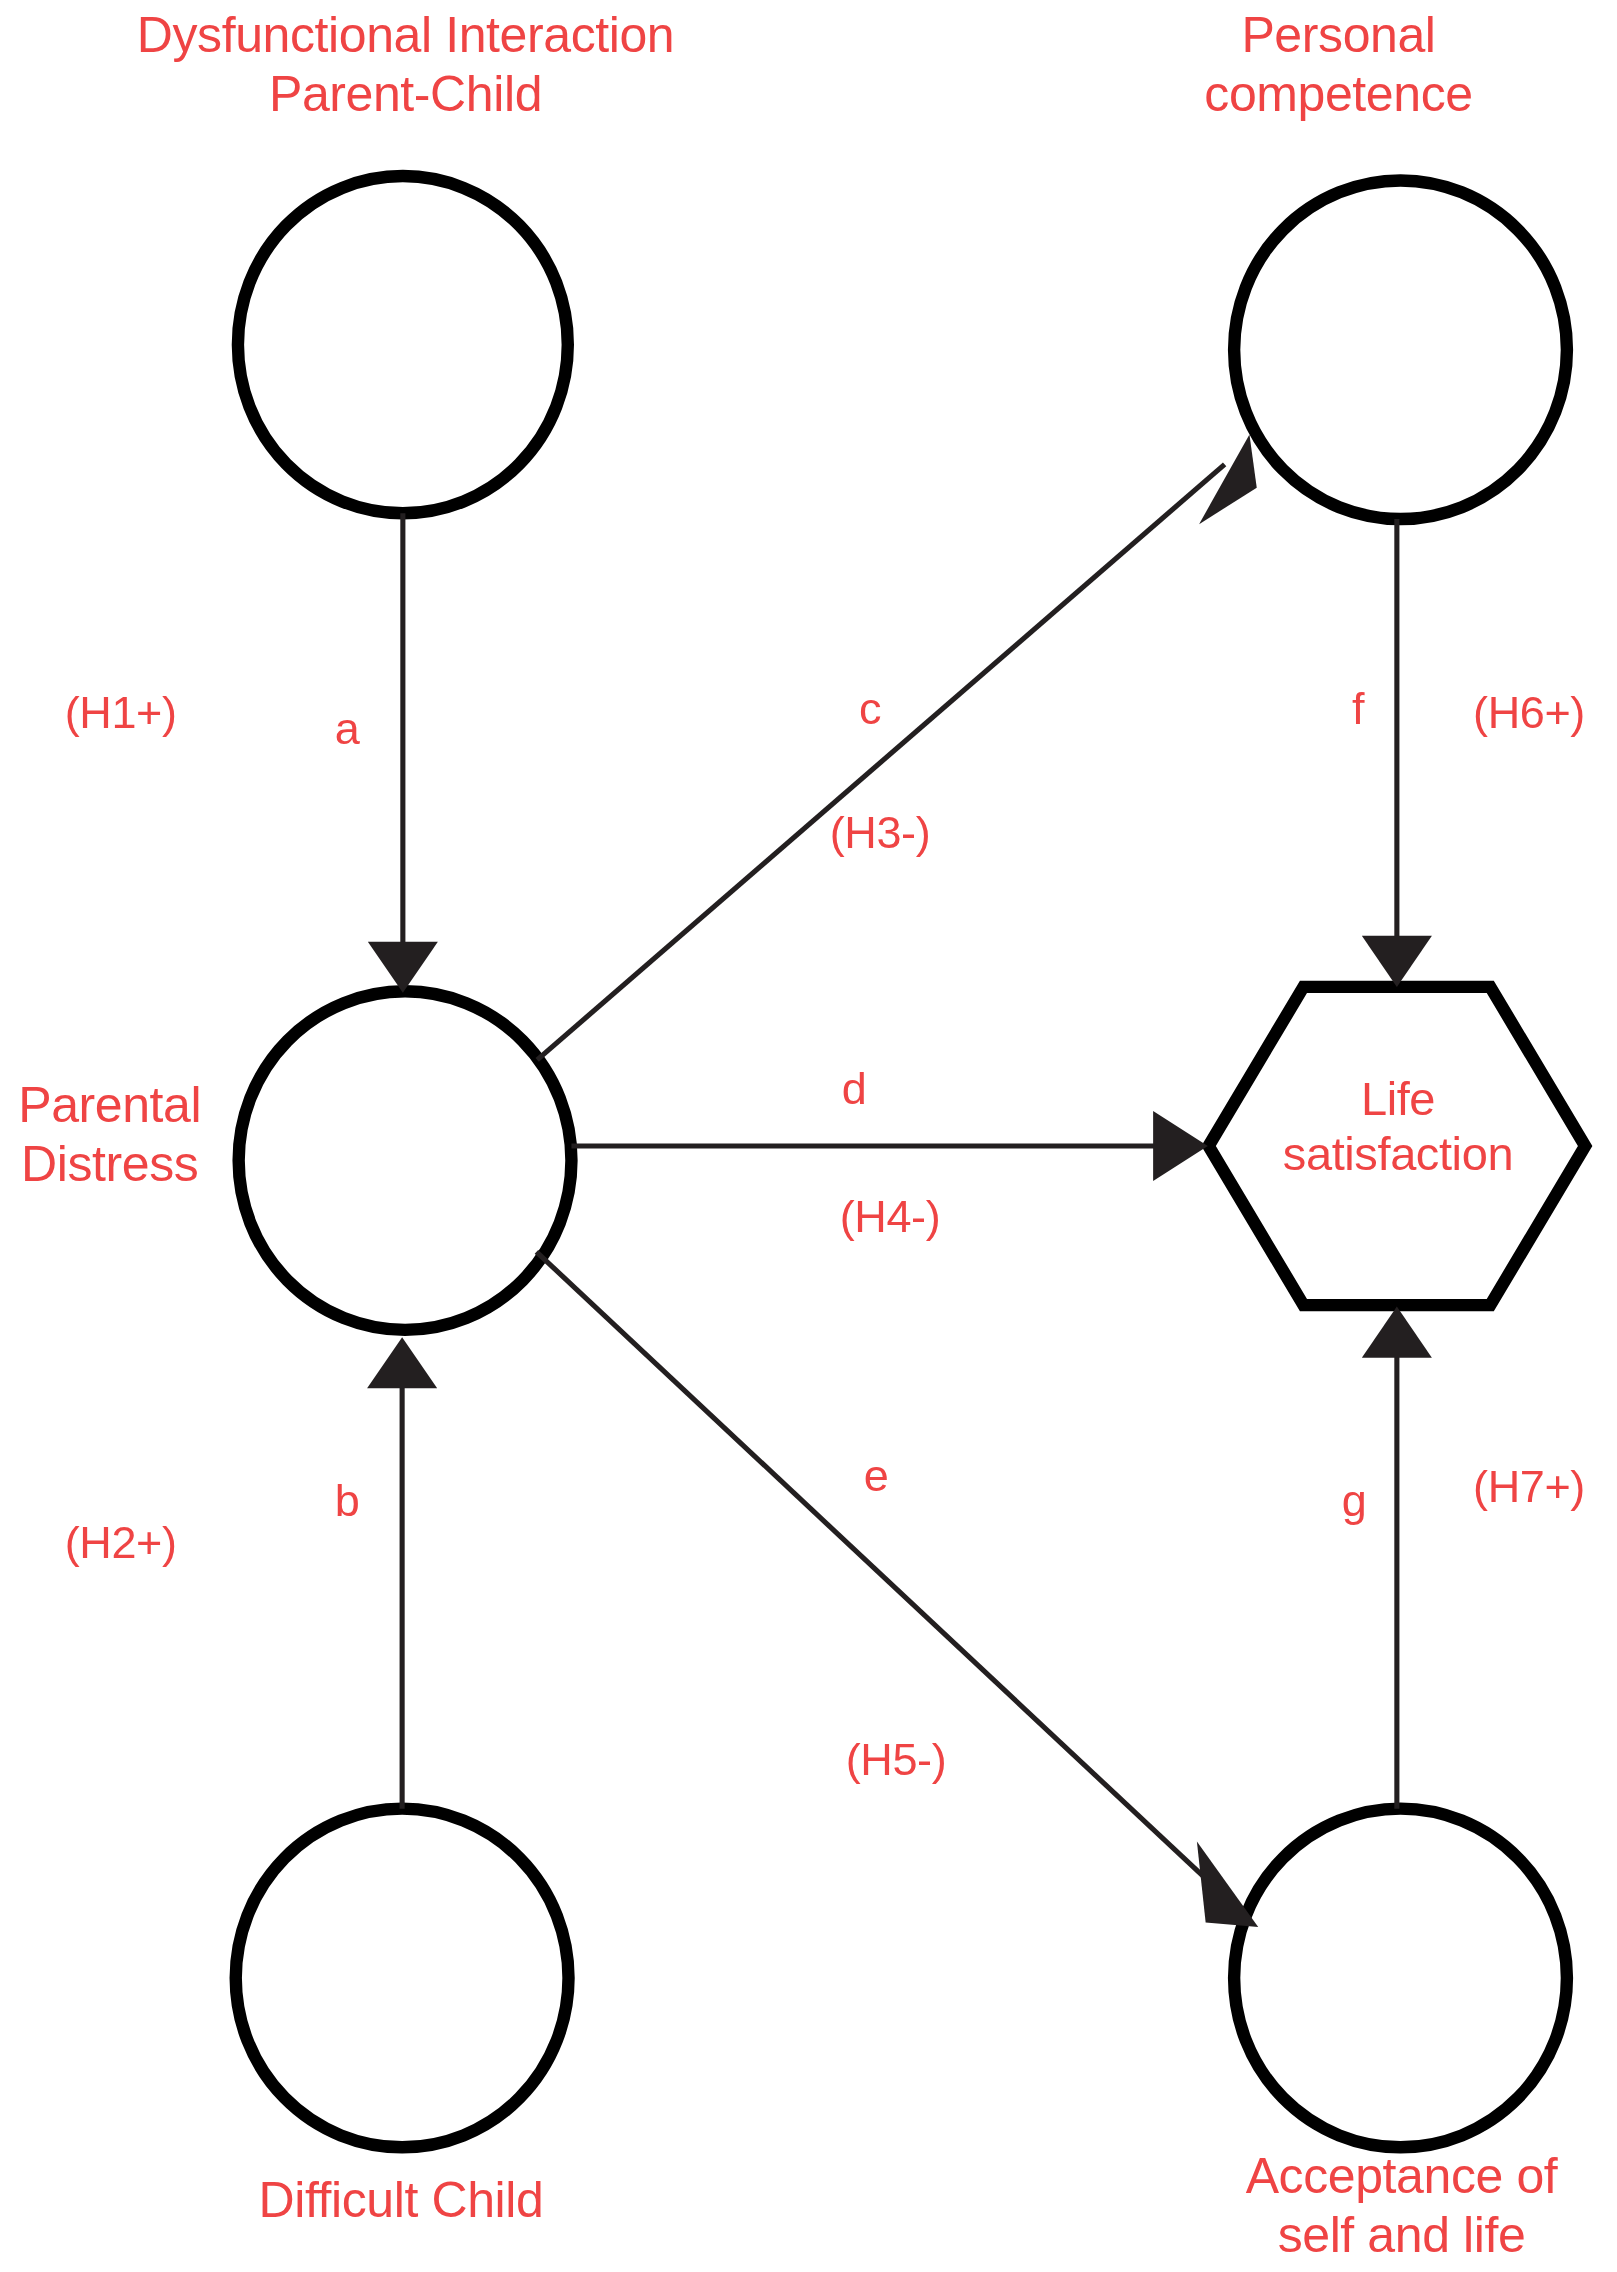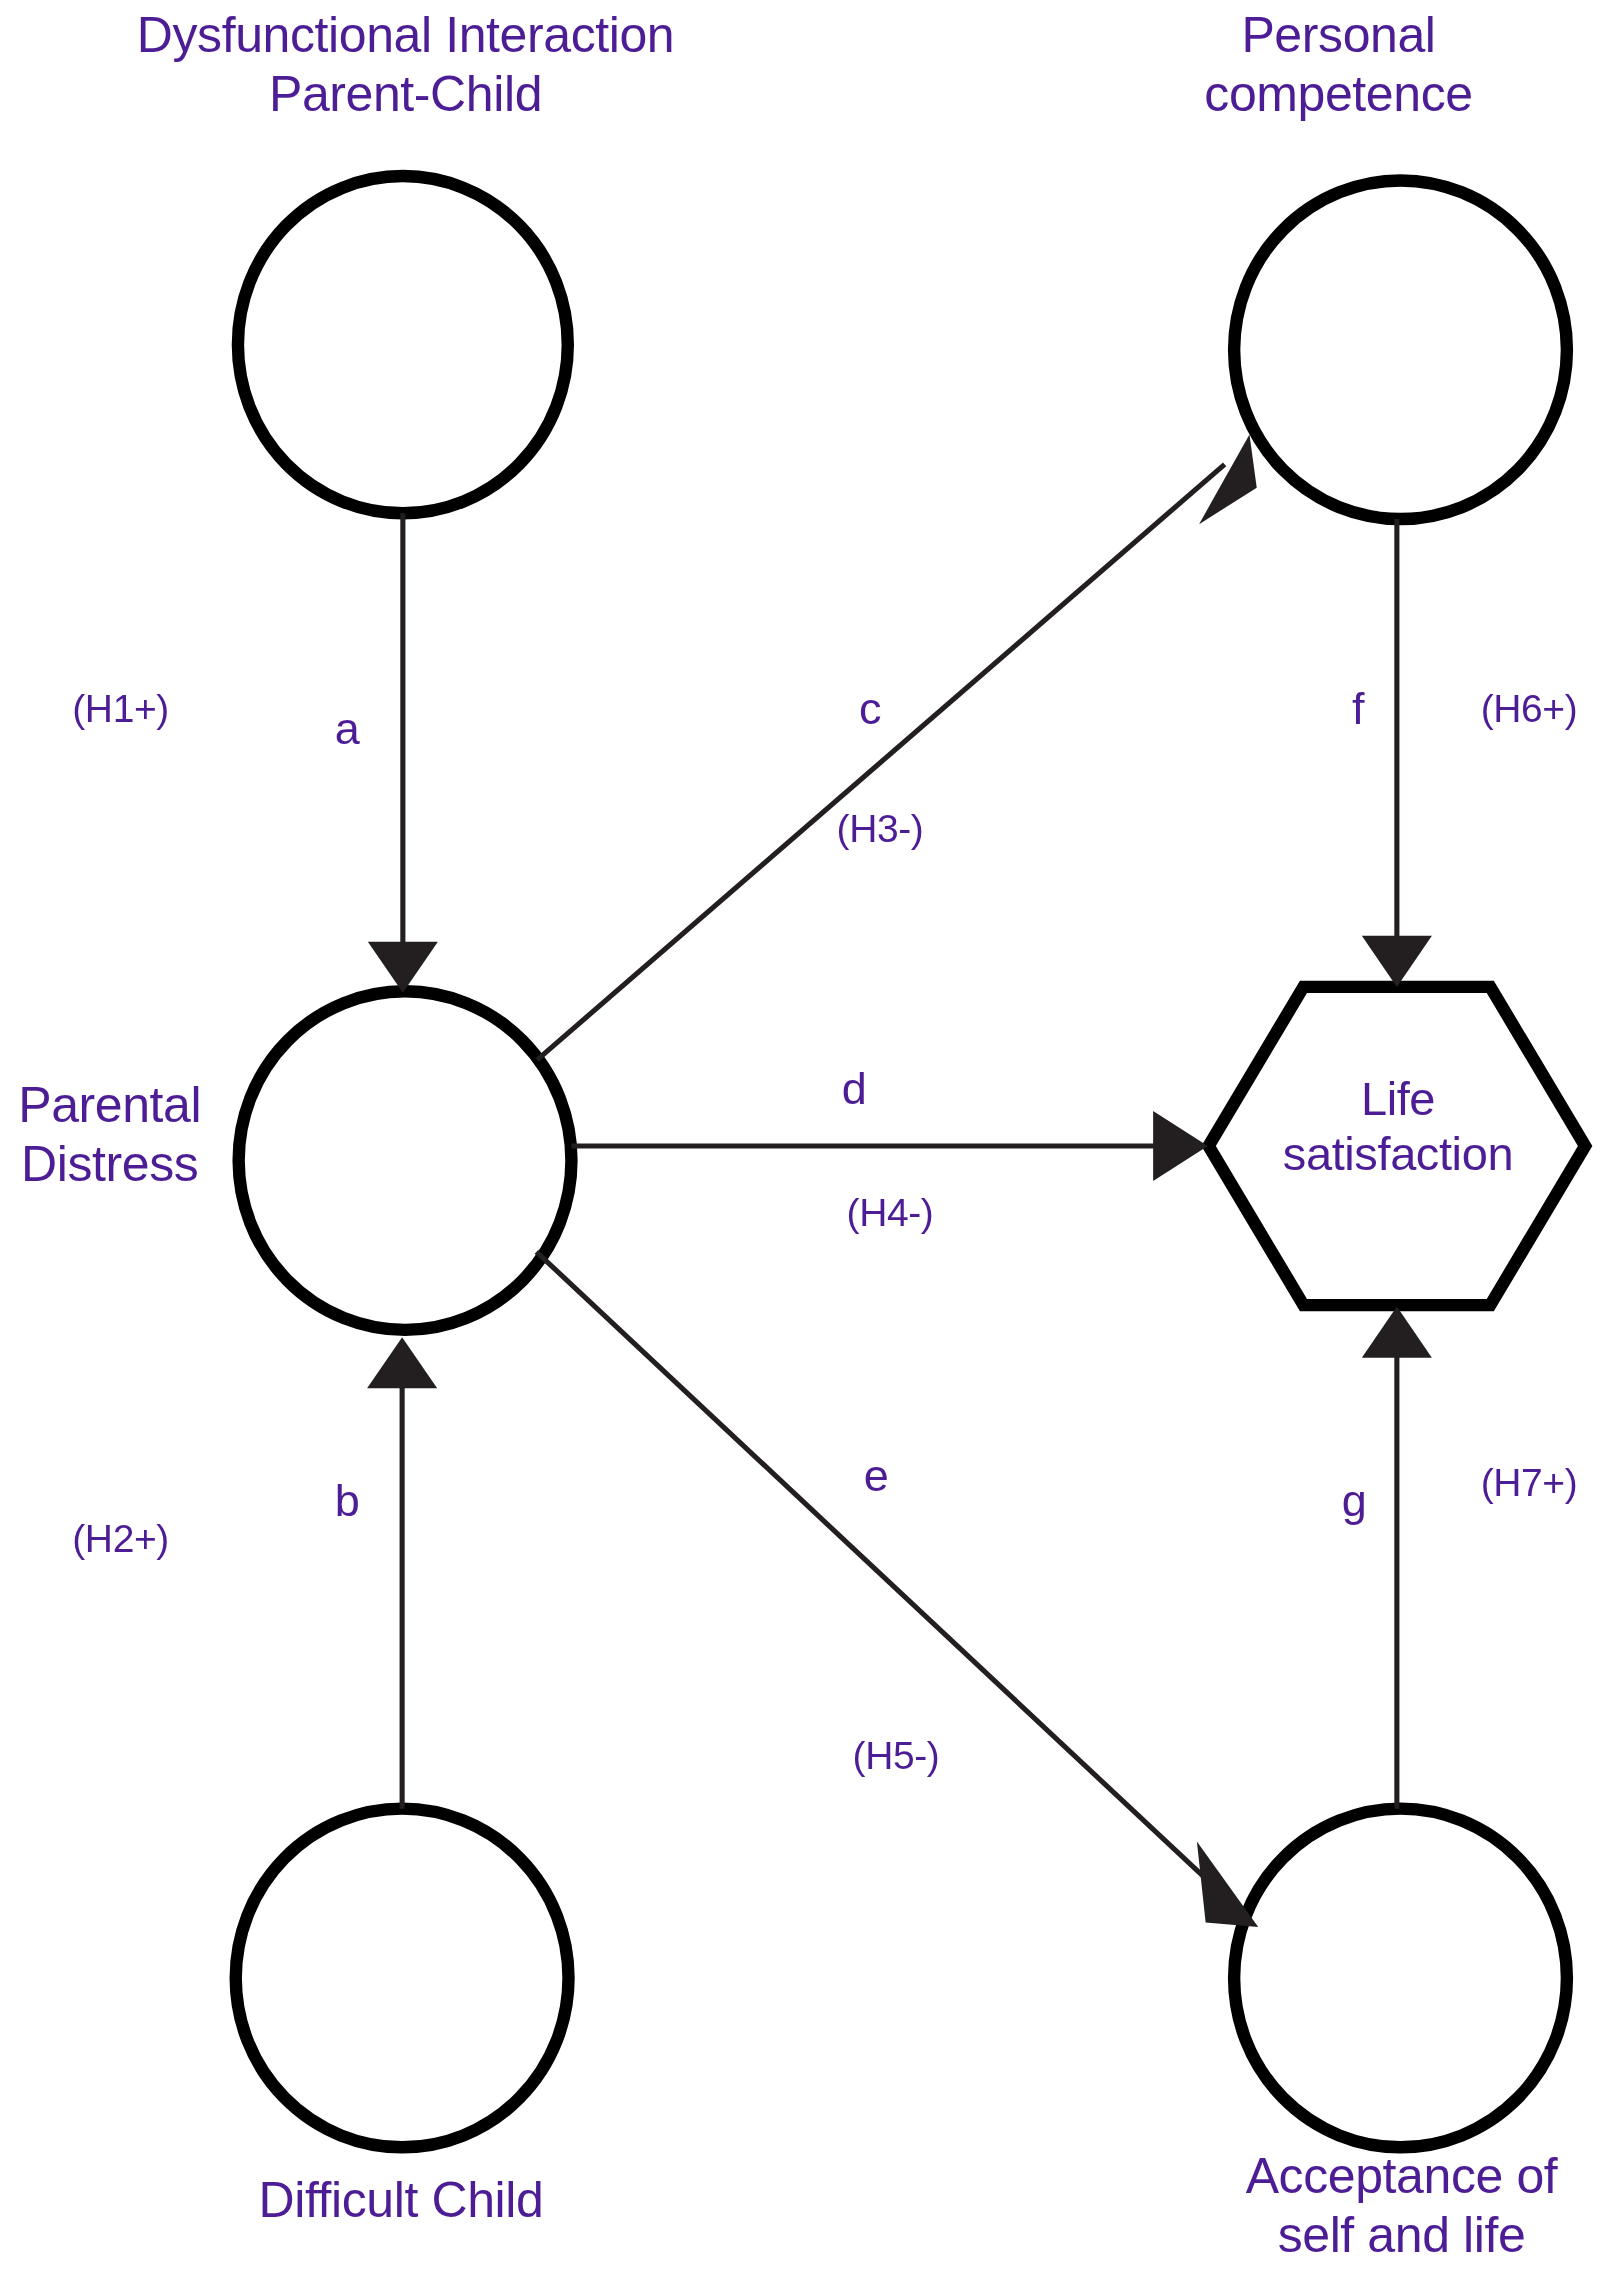--- a/index.html
+++ b/index.html
@@ -35,41 +35,41 @@
     stroke: #231f20;
     stroke-width: 7;
     fill: none;
   }
   .edge-arrowhead {
     fill: #231f20;
     stroke: none;
   }
   .lbl {
     position: absolute;
-    color: #4c1d95;
+    color: #ef4444;
     font-family: "Liberation Sans", sans-serif;
     font-weight: 400;
     line-height: 1.18;
     white-space: pre-line;
     letter-spacing: -0.4px;
   }
   .node-title {
     font-size: 50px;
     text-align: center;
   }
   .inner-title {
     font-size: 47px;
     text-align: center;
   }
   .path-label {
     font-size: 45px;
     text-align: center;
   }
   .hyp-label {
-    font-size: 39px;
+    font-size: 45px;
     text-align: center;
   }
 </style>
 </head>
 <body>
 
 <div id="diagram-root">
 
   <svg id="diagram-svg" viewBox="0 0 2217 3114">
 

